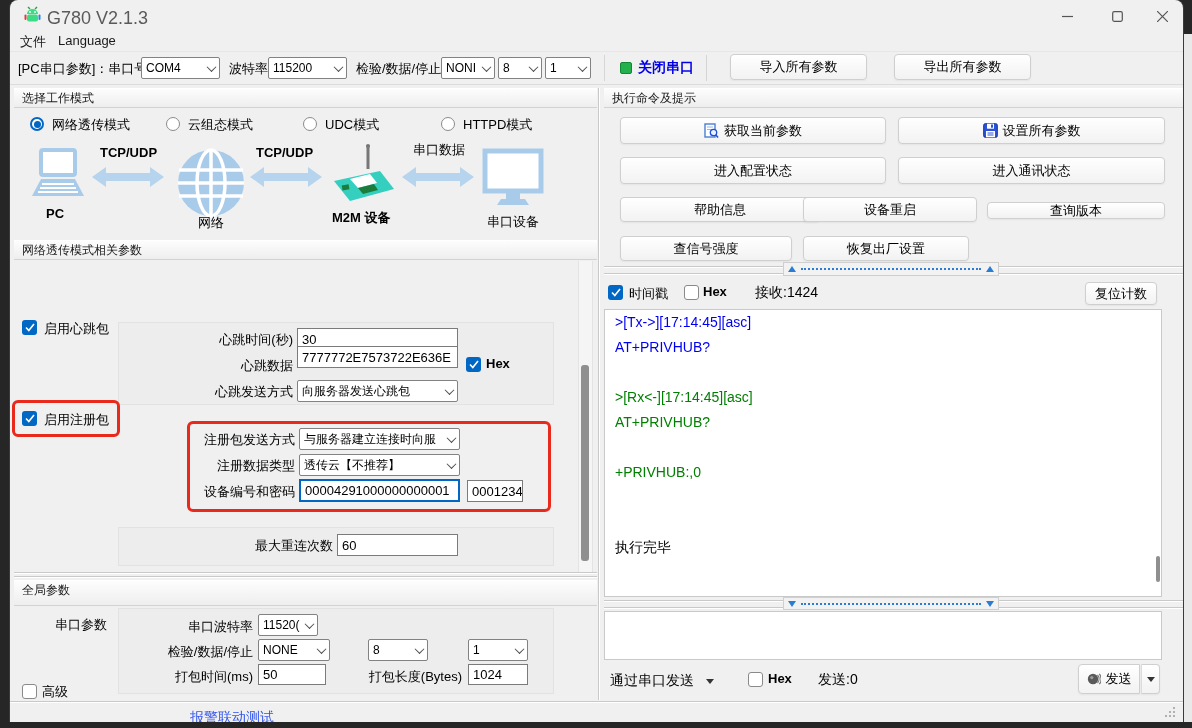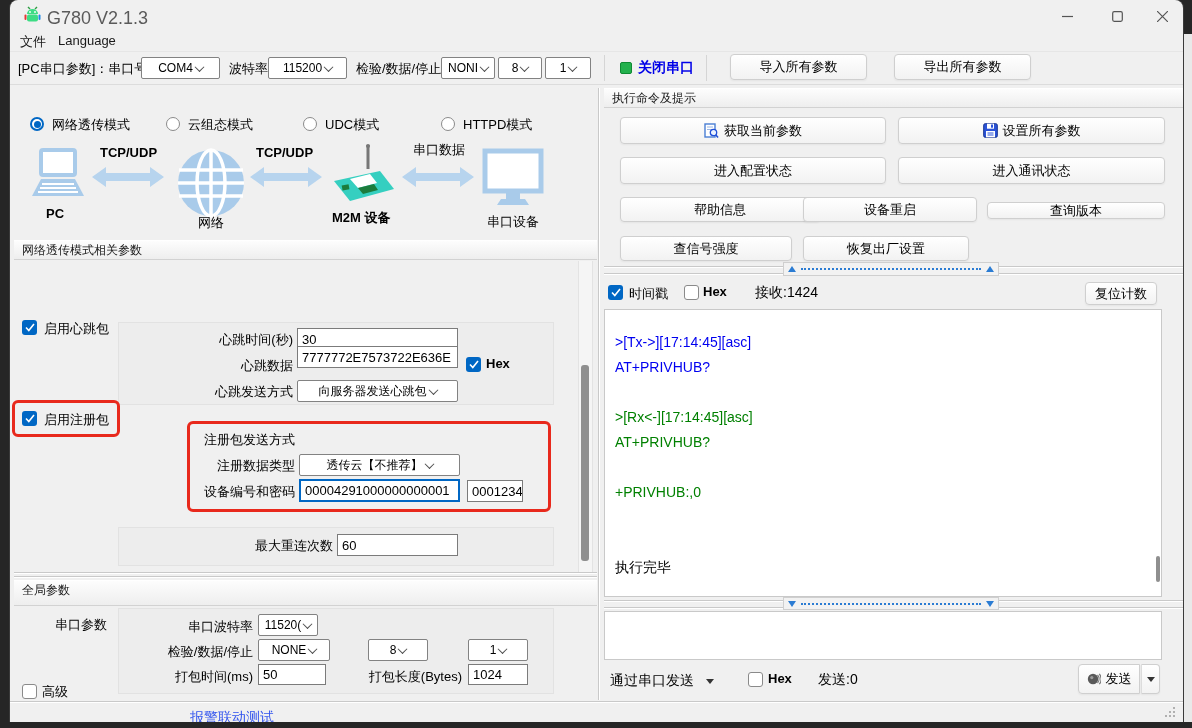--- a/index.html
+++ b/index.html
@@ -5,21 +5,21 @@
   html,body{margin:0;padding:0;background:#262626;font-family:"Liberation Sans","DejaVu Sans",sans-serif;}
   .stage{position:relative;width:1192px;height:728px;overflow:hidden;background:#262626;}
   .abs{position:absolute;}
   .win{left:10px;top:0;width:1173px;height:722px;background:#f0f0f0;border-radius:8px 8px 0 0;box-shadow:0 0 0 1px #3a3a3a;}
   .behind{right:0;top:34px;width:9px;height:688px;background:#e9e9e9;border-left:1px solid #b5b5b5;}
   .title-text{font-size:18px;color:#5a5a5a;}
   .winbtn{width:30px;height:22px;display:flex;align-items:center;justify-content:center;}
   .menu-item{font-size:13px;color:#1a1a1a;padding:1px 4px;}
   .lbl{font-size:13px;color:#000;white-space:nowrap;}
   .lbl-r{text-align:right;}
-  .combo{background:#fff;border:1px solid #828282;border-radius:2px;display:flex;align-items:center;justify-content:center;font-size:12px;color:#000;box-sizing:border-box;padding:0 4px;overflow:hidden;white-space:nowrap;}
+  .combo{background:#fff;border:1px solid #828282;border-radius:2px;display:flex;align-items:center;justify-content:space-between;font-size:12px;color:#000;box-sizing:border-box;padding:0 4px;overflow:hidden;white-space:nowrap;}
   .chev{width:6px;height:6px;border-right:1.5px solid #4d4d4d;border-bottom:1.5px solid #4d4d4d;transform:rotate(45deg) translate(-1px,-1px);flex:none;margin-left:3px;}
   .inp{background:#fff;border:1px solid #7b7b7b;font-size:13px;color:#000;box-sizing:border-box;padding:0 4px;display:flex;align-items:center;white-space:nowrap;overflow:hidden;}
   .inp.focus{border:2px solid #0067c4;}
   .cb{width:15px;height:15px;border-radius:3px;box-sizing:border-box;flex:none;}
   .cb.on{background:#0067c4;display:flex;align-items:center;justify-content:center;}
   .cb.off{background:#fff;border:1px solid #8a8a8a;}
   .radio{width:14px;height:14px;border-radius:50%;box-sizing:border-box;flex:none;display:flex;align-items:center;justify-content:center;background:#fff;}
   .radio.sel{border:2px solid #0067c4;}
   .radio.sel i{width:7px;height:7px;border-radius:50%;background:#0067c4;display:block;}
   .radio.un{border:1px solid #8a8a8a;}
@@ -107,20 +107,21 @@
       <i class="chev"></i>
   </div>
   <div class="abs" style="left:604px;top:55px;width:1px;height:26px;background:#d5d5d5"></div>
   <div class="abs greensq" style="left:620px;top:62px"></div>
   <div class="abs close-serial" style="left:638px;top:59px">关闭串口</div>
   <div class="abs" style="left:706px;top:55px;width:1px;height:26px;background:#d5d5d5"></div>
   <div class="abs btn" style="left:730px;top:54px;width:137px;height:26px">导入所有参数</div>
   <div class="abs btn" style="left:894px;top:54px;width:137px;height:26px">导出所有参数</div>
   <div class="abs" style="left:10px;top:84px;width:1173px;height:1px;background:#dcdcdc"></div>
 
+  <div class="abs hdr" style="left:14px;top:88px;width:583px;height:20px">选择工作模式</div>
   <span class="abs radio sel" style="left:30px;top:117px">
       <i></i>
     </span>
   <div class="abs lbl" style="left:52px;top:116px">网络透传模式</div>
   <span class="abs radio un" style="left:166px;top:117px"></span>
   <div class="abs lbl" style="left:188px;top:116px">云组态模式</div>
   <span class="abs radio un" style="left:303px;top:117px"></span>
   <div class="abs lbl" style="left:325px;top:116px">UDC模式</div>
   <span class="abs radio un" style="left:441px;top:117px"></span>
   <div class="abs lbl" style="left:463px;top:116px">HTTPD模式</div>
@@ -206,20 +207,24 @@
   <div class="abs redbox" style="left:12px;top:400px;width:108px;height:37px"></div>
   <span class="abs cb on" style="left:22px;top:411px">
     <svg width="10" height="9" viewBox="0 0 10 9">
         <polyline points="1,4.5 3.8,7.5 9,1" stroke="#fff" stroke-width="1.6" fill="none"></polyline>
       </svg>
   </span>
   <div class="abs lbl" style="left:44px;top:411px">启用注册包</div>
 
   <div class="abs redbox" style="left:187px;top:421px;width:364px;height:91px"></div>
   <div class="abs lbl lbl-r" style="left:195px;top:431px;width:100px">注册包发送方式</div>
+  <div class="abs combo" style="left:299px;top:428px;width:161px;height:22px">
+    <span>与服务器建立连接时向服</span>
+      <i class="chev"></i>
+  </div>
   <div class="abs lbl lbl-r" style="left:195px;top:457px;width:100px">注册数据类型</div>
   <div class="abs combo" style="left:299px;top:454px;width:161px;height:22px">
     <span>透传云【不推荐】</span>
       <i class="chev"></i>
   </div>
   <div class="abs lbl lbl-r" style="left:195px;top:483px;width:100px">设备编号和密码</div>
   <div class="abs inp focus" style="left:299px;top:479px;width:161px;height:23px">00004291000000000001</div>
   <div class="abs inp" style="left:467px;top:480px;width:56px;height:22px">0001234</div>
 
   <div class="abs panel" style="left:118px;top:527px;width:436px;height:39px"></div>
@@ -302,21 +307,21 @@
     <svg width="10" height="9" viewBox="0 0 10 9">
         <polyline points="1,4.5 3.8,7.5 9,1" stroke="#fff" stroke-width="1.6" fill="none"></polyline>
       </svg>
   </span>
   <div class="abs lbl" style="left:629px;top:285px">时间戳</div>
   <span class="abs cb off" style="left:684px;top:285px"></span>
   <div class="abs lbl" style="left:703px;top:284px;font-weight:bold">Hex</div>
   <div class="abs lbl" style="left:755px;top:284px;font-size:14px">接收:1424</div>
   <div class="abs btn" style="left:1085px;top:282px;width:72px;height:23px;border-radius:4px">复位计数</div>
 
-  <div class="abs" style="left:604px;top:309px;width:558px;height:288px;background:#fff;border:1px solid #c9c9c9;box-sizing:border-box;padding:20px 10px;overflow:hidden">
+  <div class="abs" style="left:604px;top:309px;width:558px;height:288px;background:#fff;border:1px solid #c9c9c9;box-sizing:border-box;padding:0 10px;overflow:hidden">
     <div class="lg lg-b">&gt;[Tx-&gt;][17:14:45][asc]</div>
     <div class="lg lg-b">AT+PRIVHUB?</div>
     <div class="lg lg-k"></div>
     <div class="lg lg-g">&gt;[Rx&lt;-][17:14:45][asc]</div>
     <div class="lg lg-g">AT+PRIVHUB?</div>
     <div class="lg lg-k"></div>
     <div class="lg lg-g">+PRIVHUB:,0</div>
     <div class="lg lg-k"></div>
     <div class="lg lg-k"></div>
     <div class="lg lg-k">执行完毕</div>

